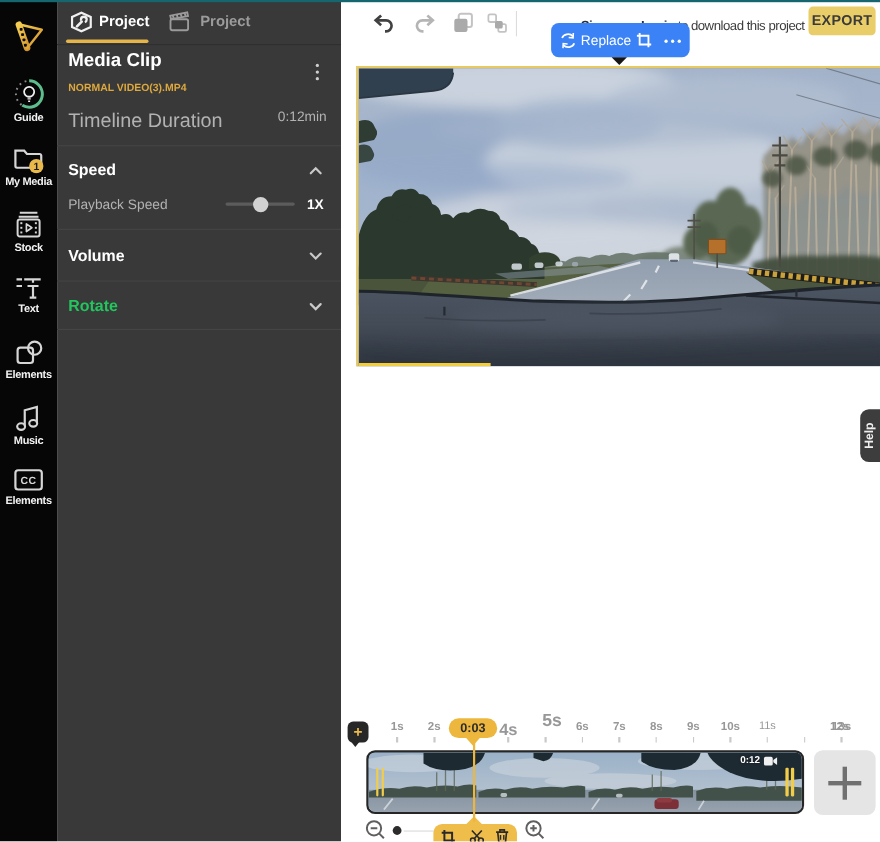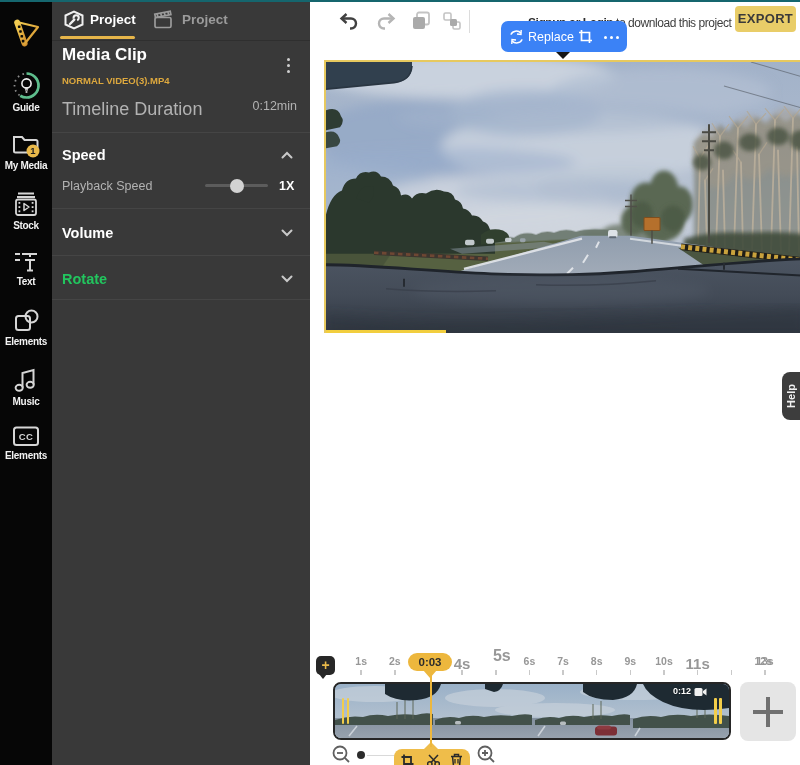--- a/index.html
+++ b/index.html
@@ -468,20 +468,20 @@
       <div class="abs" style="left: 204.4px; top: 655px; width: 30px; text-align: center; font-size: 10.5px; font-weight: bold; color: rgb(151, 151, 151);">6s</div>
       <div class="abs" style="left: 218.65px; top: 670px; width: 1.5px; height: 5px; background: rgb(201, 201, 201);"></div>
       <div class="abs" style="left: 238.05px; top: 655px; width: 30px; text-align: center; font-size: 10.5px; font-weight: bold; color: rgb(151, 151, 151);">7s</div>
       <div class="abs" style="left: 252.3px; top: 670px; width: 1.5px; height: 5px; background: rgb(201, 201, 201);"></div>
       <div class="abs" style="left: 271.7px; top: 655px; width: 30px; text-align: center; font-size: 10.5px; font-weight: bold; color: rgb(151, 151, 151);">8s</div>
       <div class="abs" style="left: 285.95px; top: 670px; width: 1.5px; height: 5px; background: rgb(201, 201, 201);"></div>
       <div class="abs" style="left: 305.35px; top: 655px; width: 30px; text-align: center; font-size: 10.5px; font-weight: bold; color: rgb(151, 151, 151);">9s</div>
       <div class="abs" style="left: 319.6px; top: 670px; width: 1.5px; height: 5px; background: rgb(201, 201, 201);"></div>
       <div class="abs" style="left: 339px; top: 655px; width: 30px; text-align: center; font-size: 10.5px; font-weight: bold; color: rgb(151, 151, 151);">10s</div>
       <div class="abs" style="left: 353.25px; top: 670px; width: 1.5px; height: 5px; background: rgb(201, 201, 201);"></div>
-      <div class="abs" style="left: 372.65px; top: 655px; width: 30px; text-align: center; font-size: 15px; font-weight: bold; color: rgb(151, 151, 151);">11s</div>
+      <div class="abs" style="left: 372.65px; top: 655px; width: 30px; text-align: center; font-size: 10px; font-weight: normal; color: rgb(151, 151, 151);">11s</div>
       <div class="abs" style="left: 386.9px; top: 670px; width: 1.5px; height: 5px; background: rgb(201, 201, 201);"></div>
       <div class="abs" style="left: 406.3px; top: 655px; width: 30px; text-align: center; font-size: 10.5px; font-weight: bold; color: rgb(151, 151, 151); margin-left: 32px;">12s</div>
       <div class="abs" style="left: 420.55px; top: 670px; width: 1.5px; height: 5px; background: rgb(201, 201, 201);"></div>
       <div class="abs" style="left: 439.95px; top: 655px; width: 30px; text-align: center; font-size: 10.5px; font-weight: bold; color: rgb(151, 151, 151);">13s</div>
       <div class="abs" style="left: 454.2px; top: 670px; width: 1.5px; height: 5px; background: rgb(201, 201, 201);"></div>
     </div>
 </div>
 
 </body></html>

